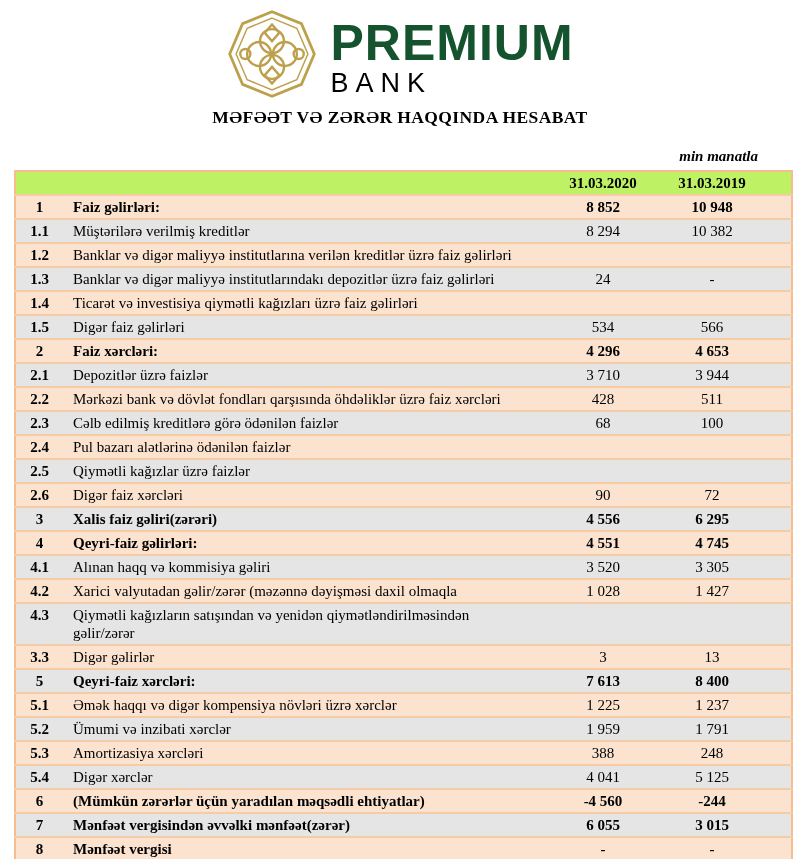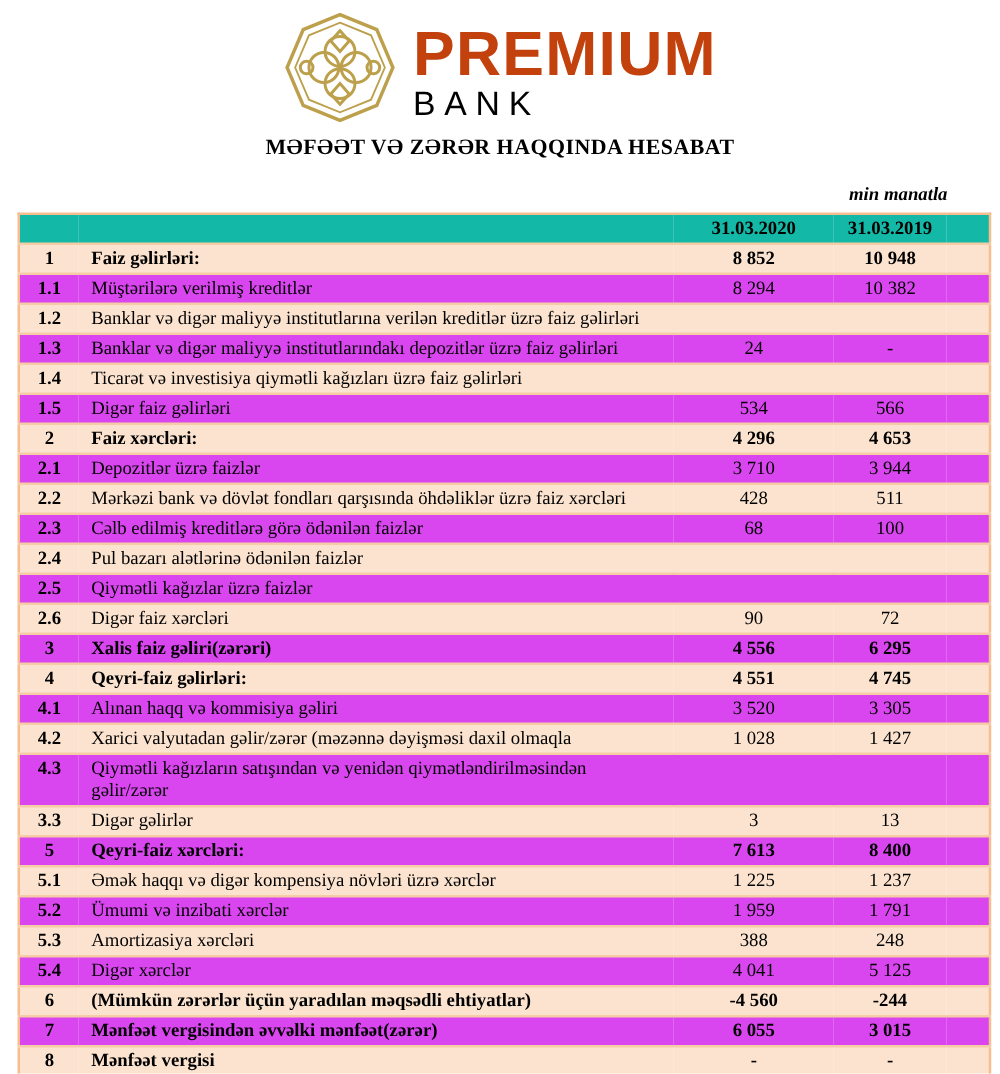--- a/index.html
+++ b/index.html
@@ -21,21 +21,21 @@
     gap: 12px;
     padding-top: 8px;
   }
   .emblem { width: 92px; height: 92px; flex: 0 0 auto; }
   .brand-text { padding-top: 10px; font-family: "Liberation Sans", sans-serif; }
   .brand-name {
     font-size: 50px;
     font-weight: 800;
     letter-spacing: 1px;
     line-height: 1.0;
-    color: #c2410c;
+    color: #14532d;
   }
   .brand-sub {
     font-size: 27px;
     font-weight: 400;
     letter-spacing: 7px;
     line-height: 1.15;
     color: #000000;
   }
   
   .doc-title {
@@ -64,30 +64,30 @@
   }
   table.statement { border: 2px solid #f6be90; }
   .statement th, .statement td {
     border-top: 2px solid #f5cca6;
     padding: 2px 0;
     line-height: 18px;
     vertical-align: top;
   }
   .statement thead th {
     border-top: none;
-    background: #14b8a6;
+    background: #bef264;
     font-weight: bold;
     text-align: center;
     height: 22px;
   }
   .statement td.no   { text-align: center; font-weight: bold; }
   .statement td.label{ text-align: left; padding-left: 10px; padding-right: 4px; white-space: pre-line; }
   .statement td.val  { text-align: center; }
   .statement tr.band { background: #fbe3cf; }
-  .statement tr.plain{ background: #d946ef; }
+  .statement tr.plain{ background: #e5e5e5; }
   .statement tr.bold td { font-weight: bold; }
 </style>
 </head>
 <body>
 
 <div class="page">
 
   <div class="brand-row">
     <svg class="emblem" viewBox="0 0 100 100" fill="none" stroke="#bda04c" stroke-width="2.6">
 

